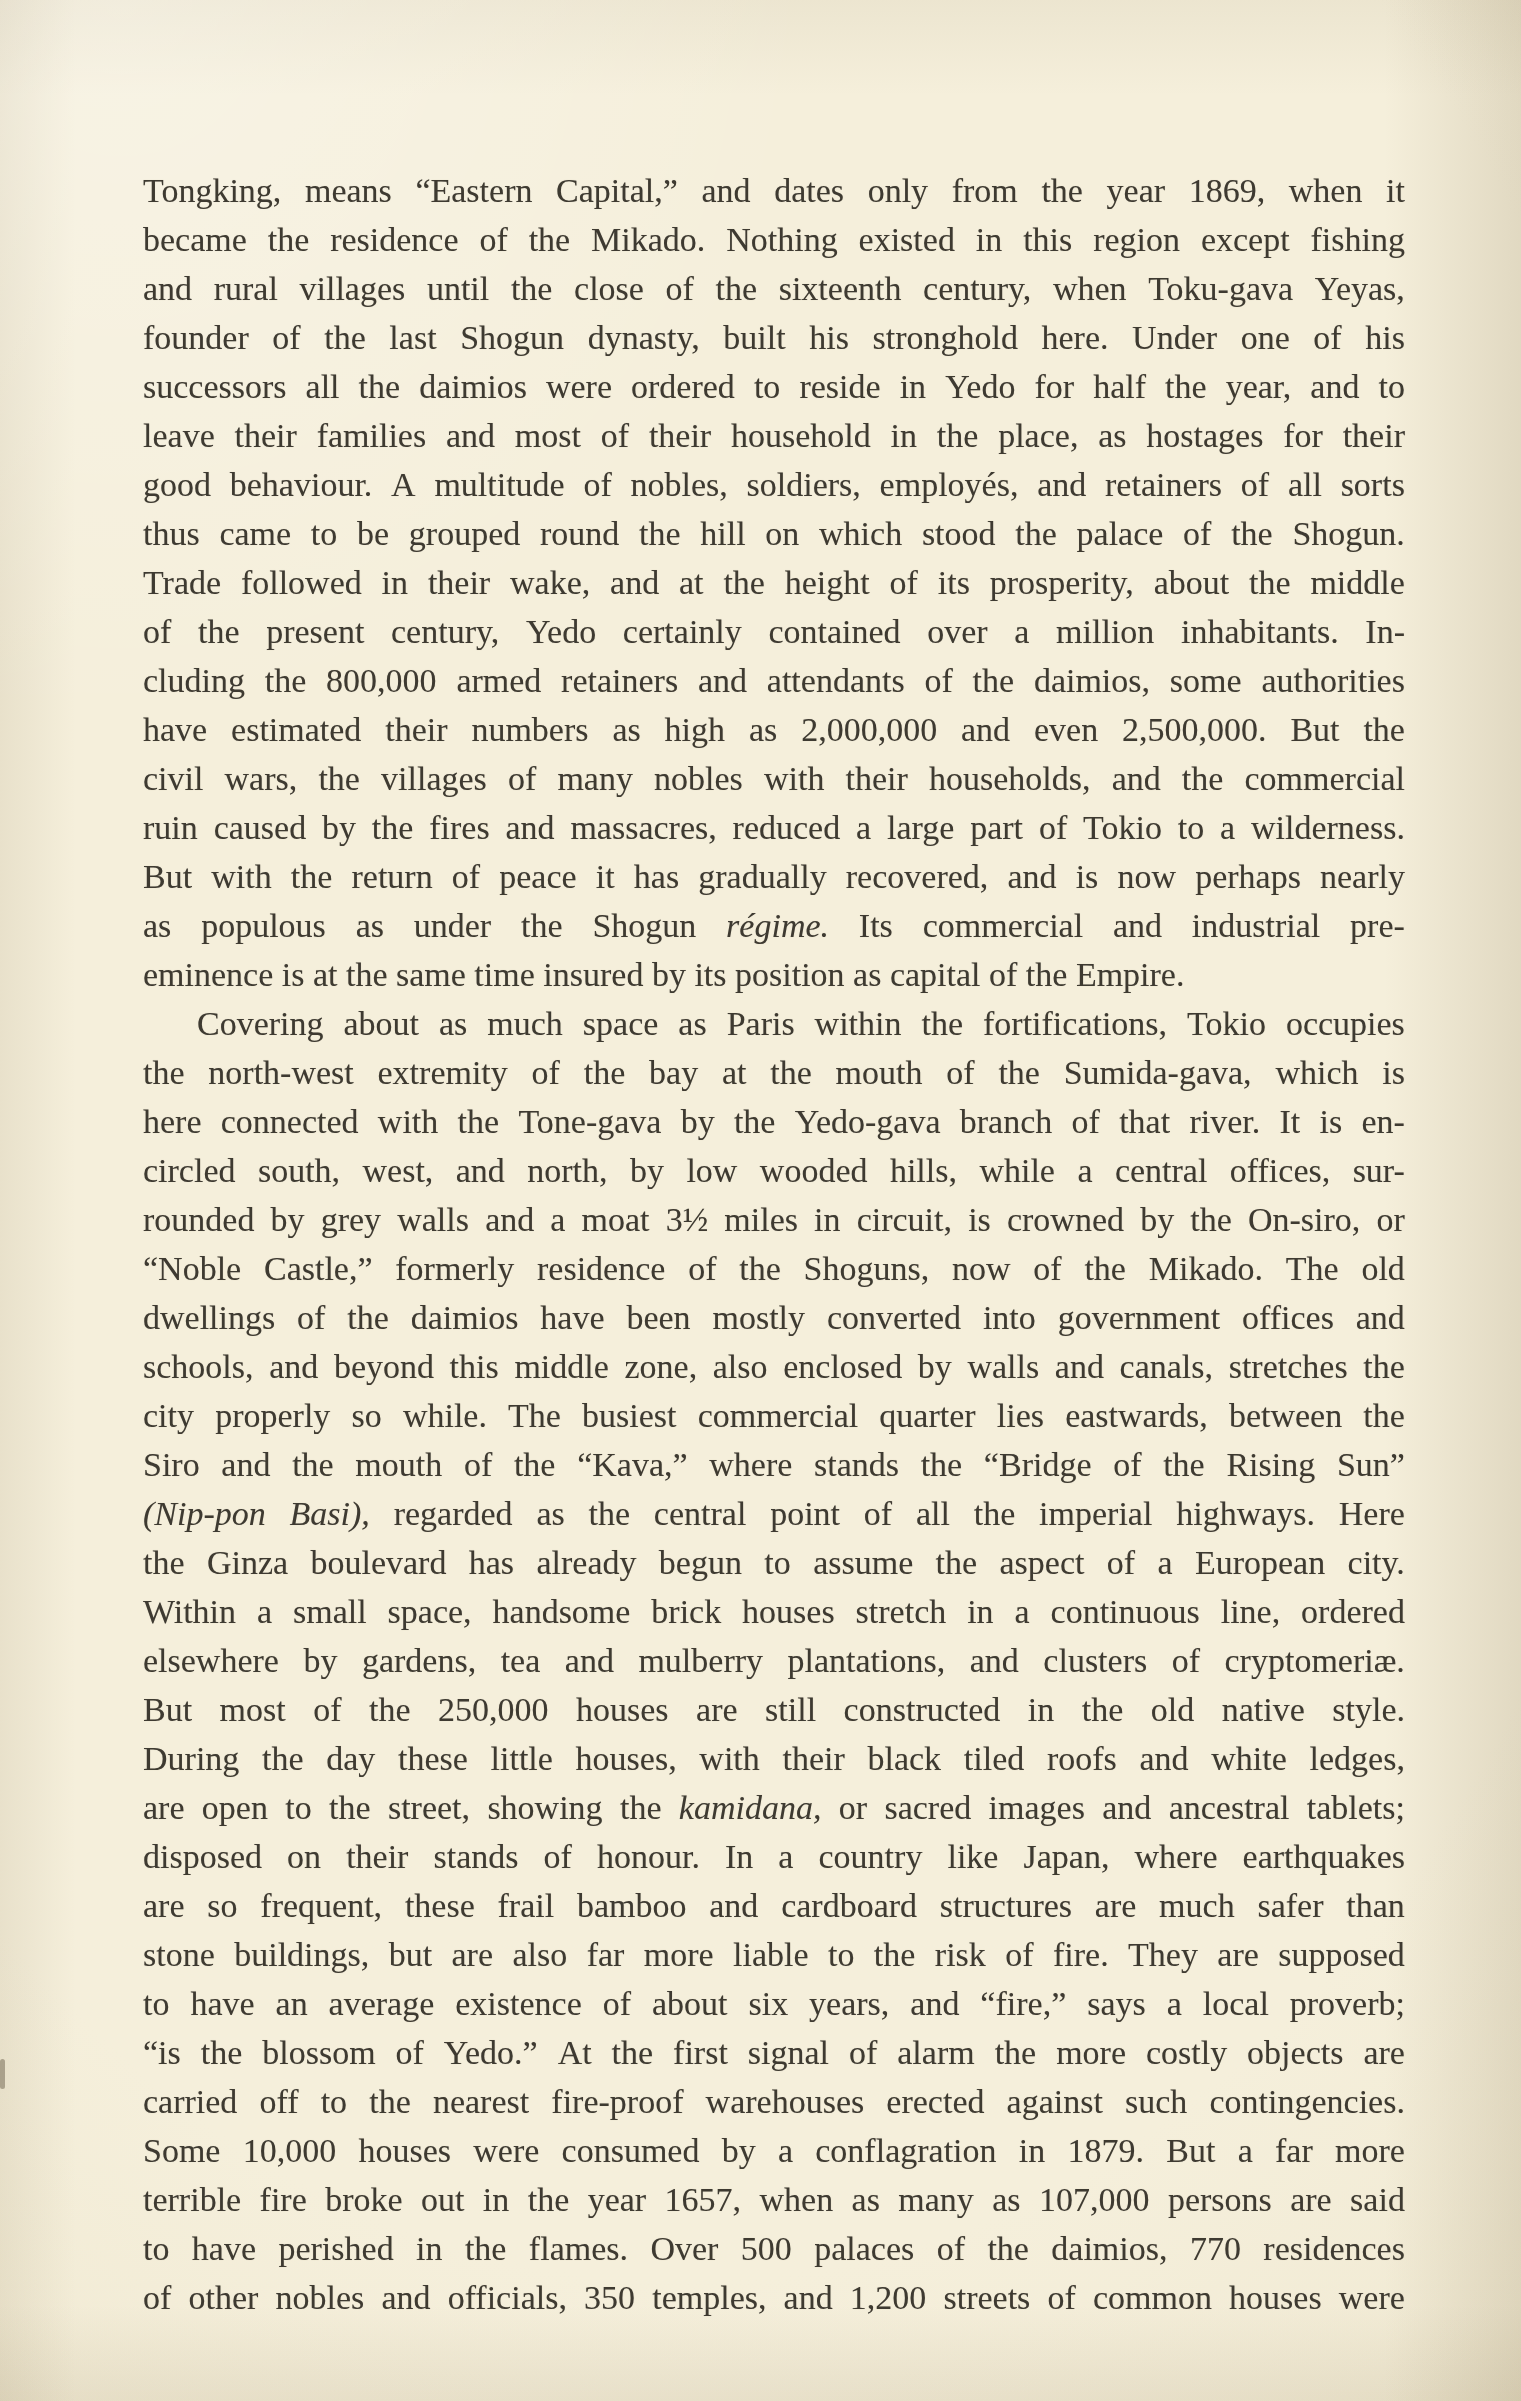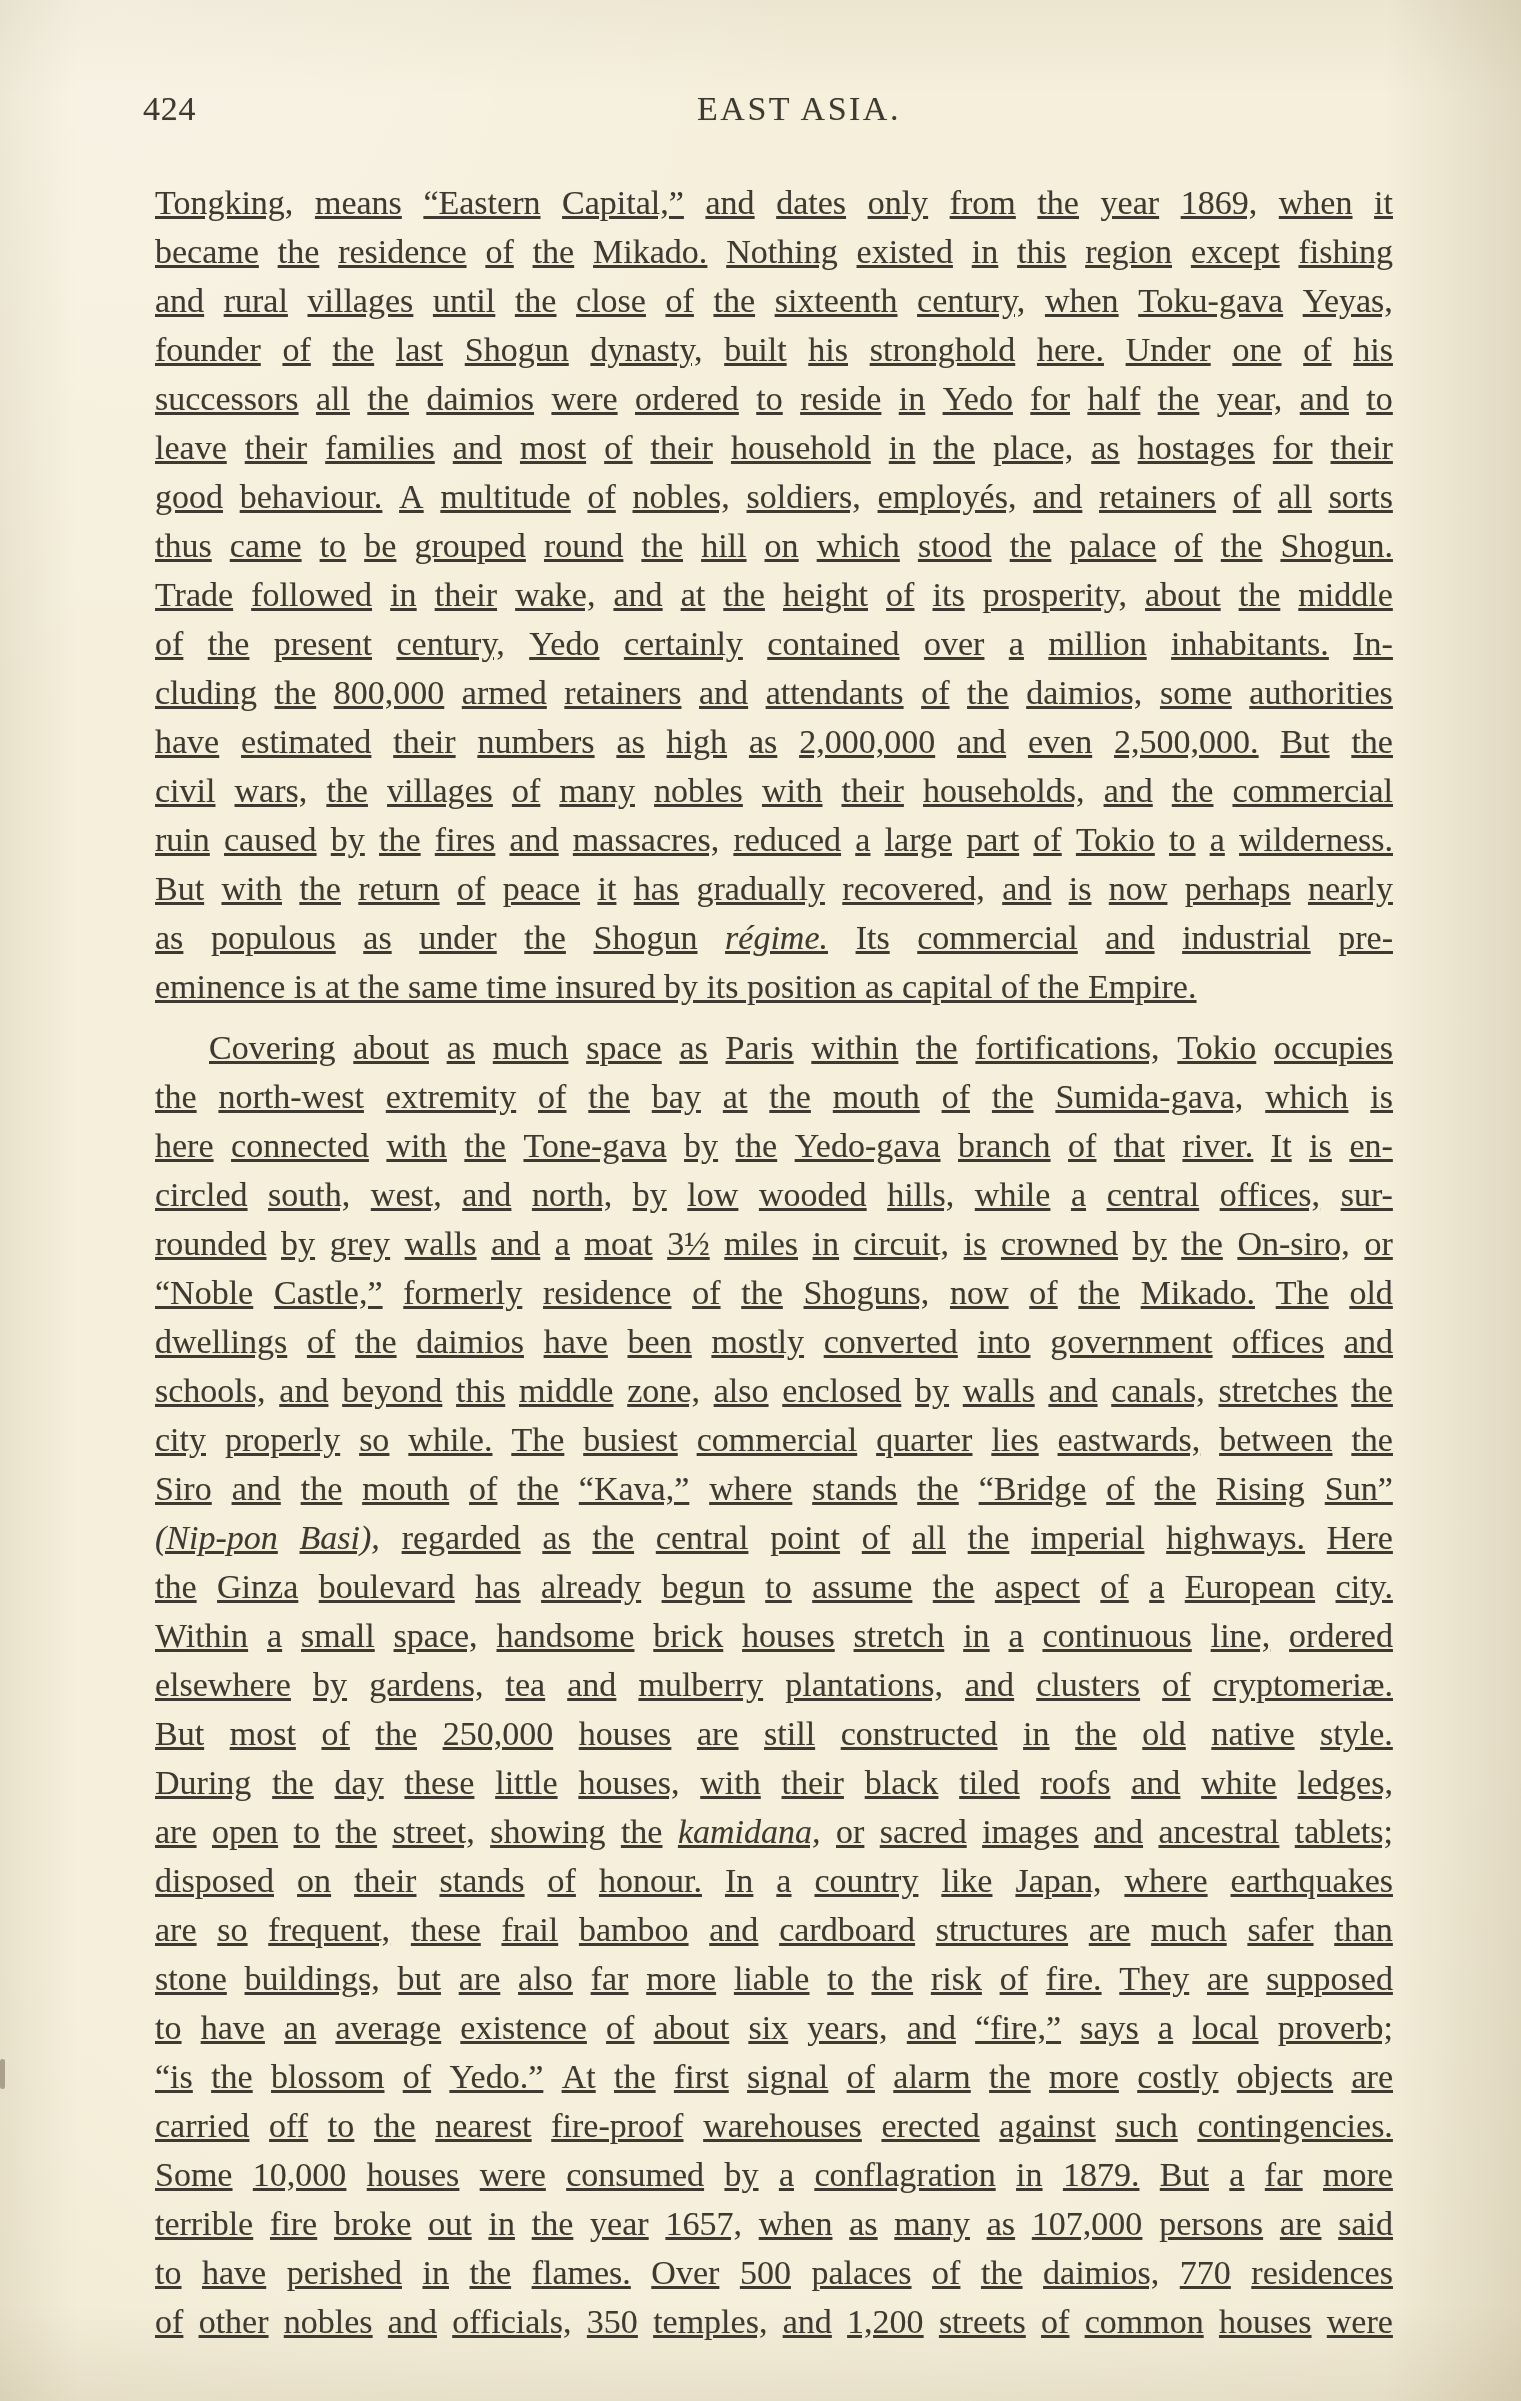--- a/index.html
+++ b/index.html
@@ -36,21 +36,21 @@
   }
   .body-block {
     position: absolute;
     left: 143px;
     top: 166px;
     width: 1262px;
     font-size: 34px;
     line-height: 49px;
     text-shadow: 0 0 0.8px rgba(62,58,49,0.26);
   }
-  .para { margin: 12px; text-decoration: underline; }
+  .para { margin: 0; }
   .para.indent .line:first-child { padding-left: 54px; }
   .line {
     display: flex;
     justify-content: space-between;
     align-items: baseline;
     height: 49px;
     white-space: nowrap;
   }
   .line.end {
     display: block;
@@ -65,24 +65,20 @@
     width: 5px;
     height: 30px;
     background: rgba(95,85,65,0.45);
     border-radius: 2.5px;
   }
 </style>
 </head>
 <body>
 
 <div class="page">
-  <div class="header">
-    <span class="pagenum">424</span>
-    <span class="title">EAST ASIA.</span>
-  </div>
   <div class="body-block">
       <div class="para">
         <div class="line">
           <span>Tongking,</span>
           <span>means</span>
           <span>“Eastern</span>
           <span>Capital,”</span>
           <span>and</span>
           <span>dates</span>
           <span>only</span>

